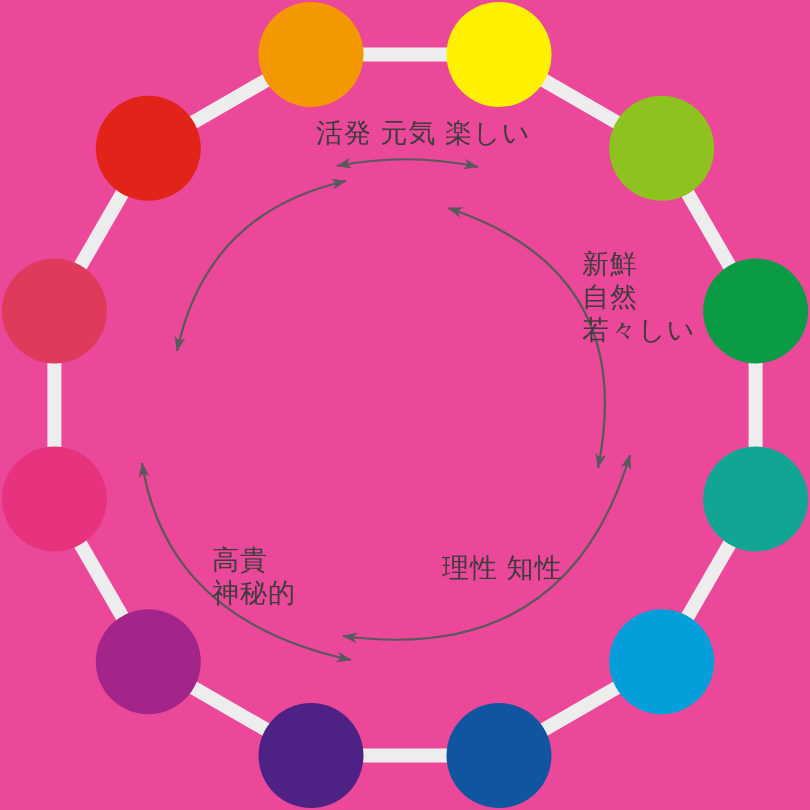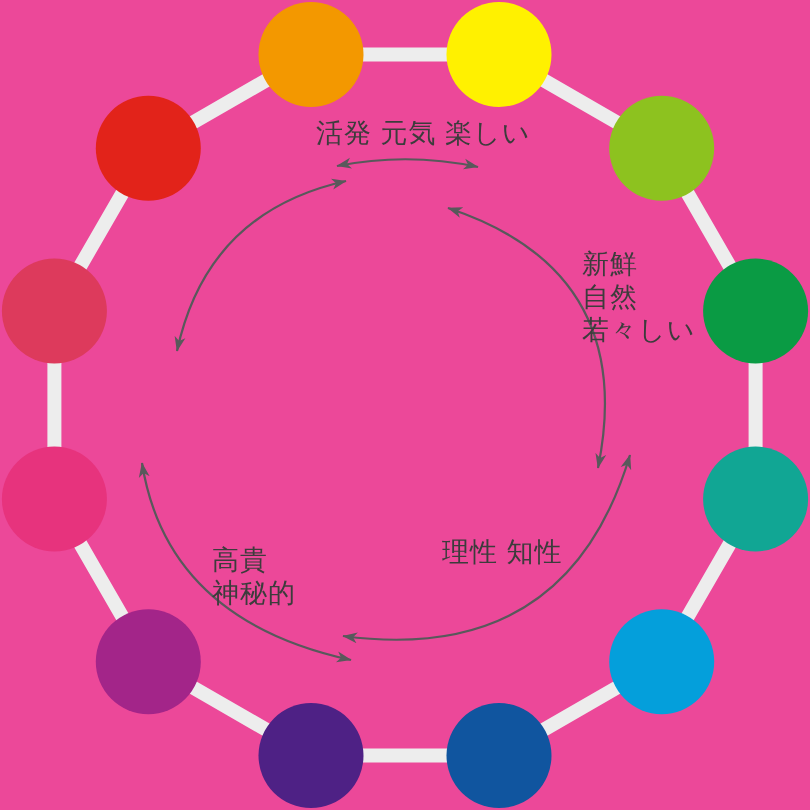--- a/index.html
+++ b/index.html
@@ -23,21 +23,21 @@
   .wheel-label {
     position: absolute;
     font-size: 27px;
     line-height: 33px;
     letter-spacing: 1px;
     color: #3c3c3c;
     white-space: pre-line;
   }
   .label-top          { left: 316px; top: 117px; }
   .label-right        { left: 582px; top: 220px; margin-top: 28px; }
-  .label-bottom-right { left: 442px; top: 536px; }
+  .label-bottom-right { left: 442px; top: 552px; }
   .label-bottom-left  { left: 212px; top: 544px; }
   .label-left         { left: 237px; top: 254px; }
 </style>
 </head>
 <body>
 
 <div class="stage">
   <svg id="wheel-svg" width="810" height="810" viewBox="0 0 810 810">
     <defs>
       <marker id="ah-end" markerUnits="userSpaceOnUse" markerWidth="16" markerHeight="12" viewBox="0 0 14 10" refX="12.5" refY="5" orient="auto">

